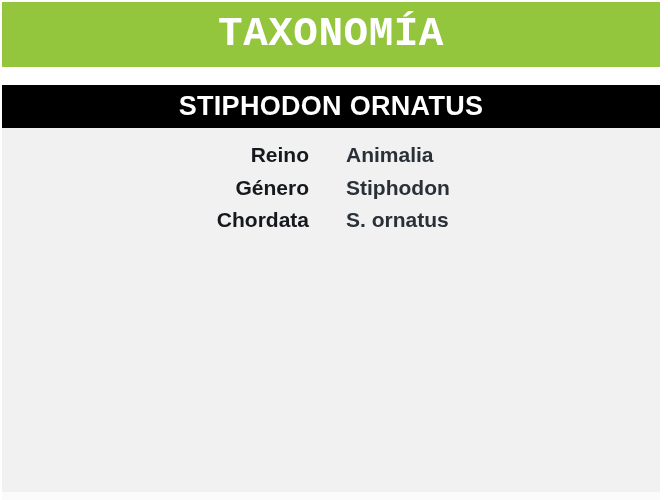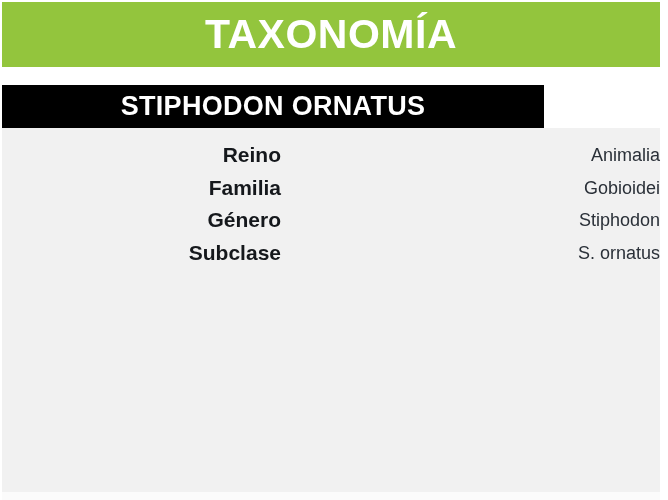--- a/index.html
+++ b/index.html
@@ -23,35 +23,36 @@
   #title-banner {
     position: absolute;
     left: 2px;
     top: 2px;
     width: 658px;
     height: 65px;
     background: #93c53d;
     display: flex;
     align-items: center;
     justify-content: center;
+    font-family: Liberation Mono, monospace;
   }
   #title-banner .title-text {
     color: #ffffff;
     font-size: 41px;
     font-weight: bold;
     letter-spacing: 0.5px;
     line-height: 1;
     white-space: nowrap;
   }
   
   #subtitle-banner {
     position: absolute;
     left: 2px;
     top: 85px;
-    width: 542px;
+    width: 658px;
     height: 43px;
     background: #000000;
     display: flex;
     align-items: center;
     justify-content: center;
   }
   #subtitle-banner .subtitle-text {
     color: #ffffff;
     font-size: 27px;
     font-weight: bold;
@@ -84,26 +85,27 @@
     line-height: 32px;
     white-space: nowrap;
   }
   #taxonomy-table td.rank-label {
     width: 279px;
     text-align: right;
     padding-right: 0px;
     font-size: 21px;
     font-weight: bold;
     color: #15181c;
+    padding-left: 28px;
   }
   #taxonomy-table td.rank-value {
-    text-align: right;
+    text-align: left;
     padding-left: 37px;
-    font-size: 18px;
-    font-weight: normal;
+    font-size: 21px;
+    font-weight: bold;
     color: #2a3038;
   }
   #bottom-strip {
     position: absolute;
     left: 2px;
     top: 492px;
     width: 658px;
     height: 8px;
     background: #fbfbfb;
   }
@@ -122,29 +124,25 @@
   </div>
 
   <div id="taxonomy-body">
     <table id="taxonomy-table">
       <tbody>
         <tr>
           <td class="rank-label">Reino</td>
           <td class="rank-value">Animalia</td>
         </tr>
         <tr>
-          <td class="rank-label">Familia</td>
-          <td class="rank-value">Gobioidei</td>
-        </tr>
-        <tr>
           <td class="rank-label">Género</td>
           <td class="rank-value">Stiphodon</td>
         </tr>
         <tr>
-          <td class="rank-label">Subclase</td>
+          <td class="rank-label">Chordata</td>
           <td class="rank-value">S. ornatus</td>
         </tr>
       </tbody>
     </table>
   </div>
 
   <div id="bottom-strip"></div>
 
 </div>
 

